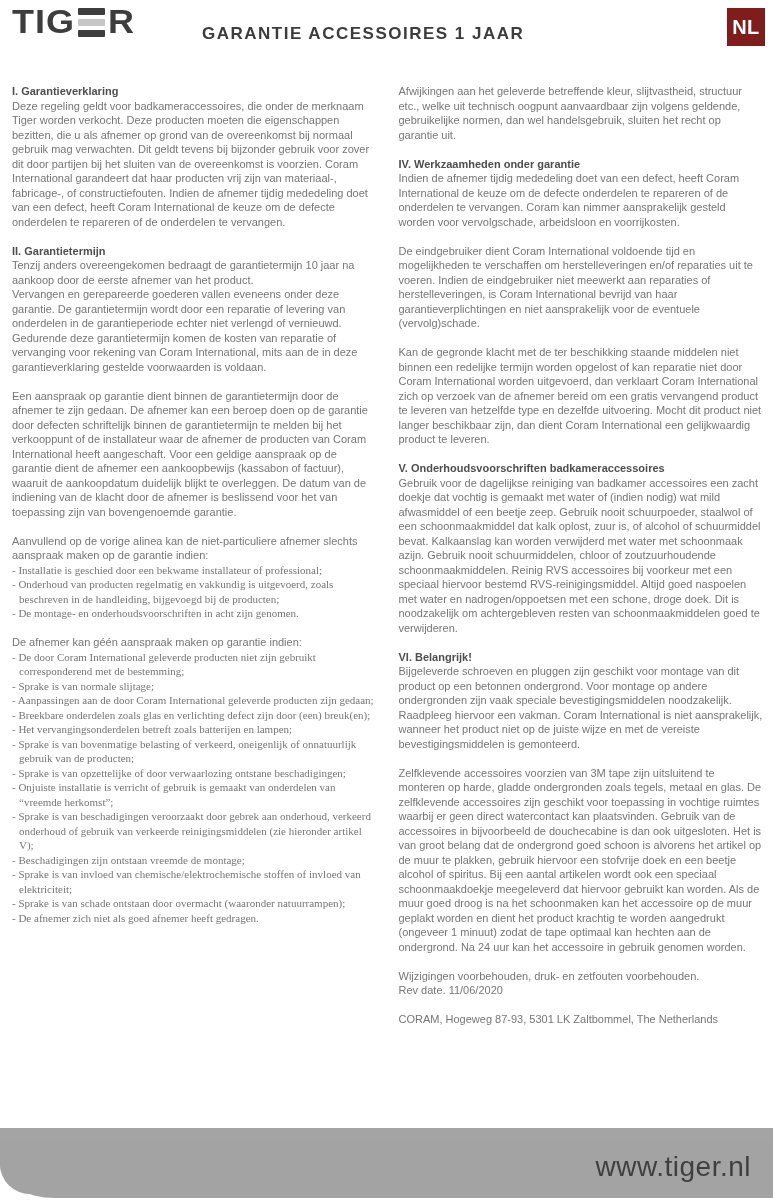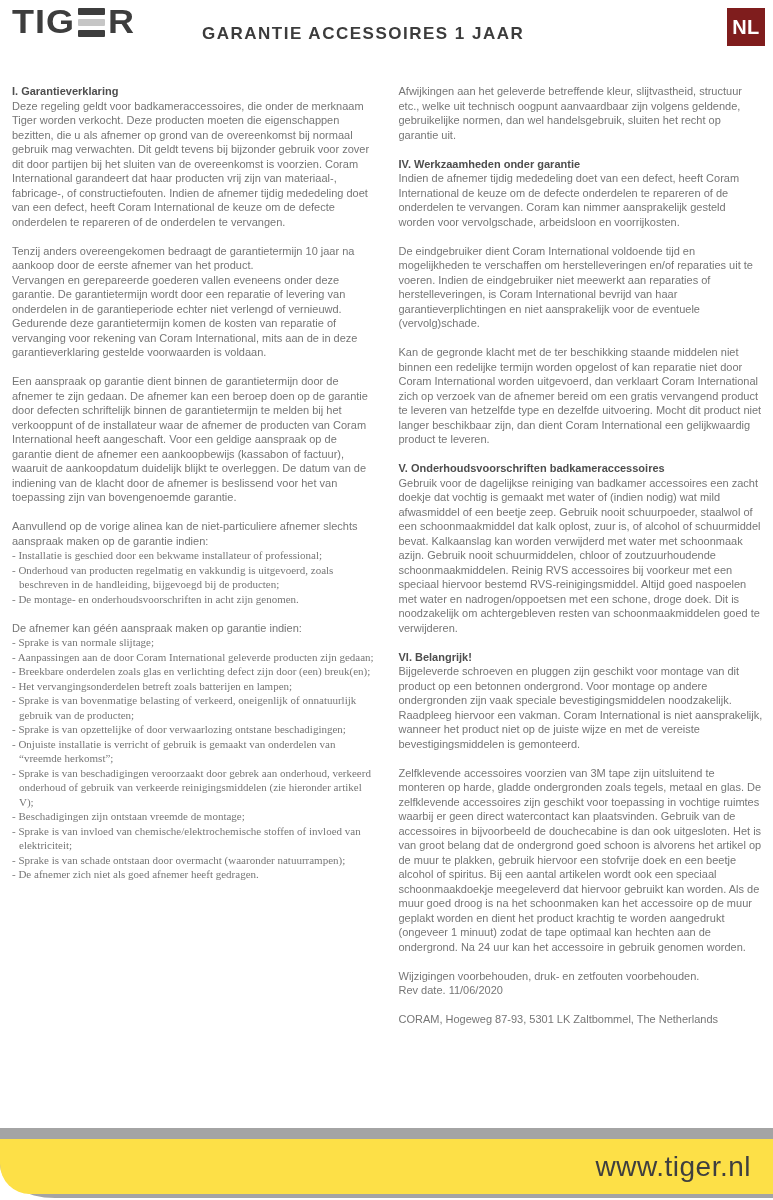--- a/index.html
+++ b/index.html
@@ -70,21 +70,21 @@
   .footer {
     position:absolute; left:0; right:0; bottom:2px; height:70px;
   }
   .footer .dark-band {
     position:absolute; top:0; left:0; right:0; bottom:0;
     background:#a4a4a4;
     border-bottom-left-radius:55px 34px;
   }
   .footer .light-bar {
     position:absolute; top:11px; left:0; right:0; bottom:4px;
-    background:#fde047;
+    background:#a3a3a3;
     border-bottom-left-radius:30px;
     display:flex; align-items:center; justify-content:flex-end;
     padding-right:22px; box-sizing:border-box;padding-left:40px;
   }
   .footer .url {
     font-size:28px; color:#3f3f3f; letter-spacing:0.5px;
   }
 </style>
 </head>
 <body>
@@ -103,34 +103,36 @@
   <div class="lang-badge">NL</div>
 </div>
 
 <div class="columns">
   <div class="col" id="col-left">
       <section>
         <h3>I. Garantieverklaring</h3>
         <p>Deze regeling geldt voor badkameraccessoires, die onder de merknaam Tiger worden verkocht. Deze producten moeten die eigenschappen bezitten, die u als afnemer op grond van de overeenkomst bij normaal gebruik mag verwachten. Dit geldt tevens bij bijzonder gebruik voor zover dit door partijen bij het sluiten van de overeenkomst is voorzien. Coram International garandeert dat haar producten vrij zijn van materiaal-, fabricage-, of constructiefouten. Indien de afnemer tijdig mededeling doet van een defect, heeft Coram International de keuze om de defecte onderdelen te repareren of de onderdelen te vervangen.</p>
       </section>
       <section>
+        <h3>II. Garantietermijn</h3>
         <p>Tenzij anders overeengekomen bedraagt de garantietermijn 10 jaar na aankoop door de eerste afnemer van het product.
 Vervangen en gerepareerde goederen vallen eveneens onder deze garantie. De garantietermijn wordt door een reparatie of levering van onderdelen in de garantieperiode echter niet verlengd of vernieuwd.
 Gedurende deze garantietermijn komen de kosten van reparatie of vervanging voor rekening van Coram International, mits aan de in deze garantieverklaring gestelde voorwaarden is voldaan.</p>
       </section>
       <section>
         <p>Een aanspraak op garantie dient binnen de garantietermijn door de afnemer te zijn gedaan. De afnemer kan een beroep doen op de garantie door defecten schriftelijk binnen de garantietermijn te melden bij het verkooppunt of de installateur waar de afnemer de producten van Coram International heeft aangeschaft. Voor een geldige aanspraak op de garantie dient de afnemer een aankoopbewijs (kassabon of factuur), waaruit de aankoopdatum duidelijk blijkt te overleggen. De datum van de indiening van de klacht door de afnemer is beslissend voor het van toepassing zijn van bovengenoemde garantie.</p>
         <p class="tight">Aanvullend op de vorige alinea kan de niet-particuliere afnemer slechts aanspraak maken op de garantie indien:</p>
         <ul>
           <li>Installatie is geschied door een bekwame installateur of professional;</li>
           <li>Onderhoud van producten regelmatig en vakkundig is uitgevoerd, zoals beschreven in de handleiding, bijgevoegd bij de producten;</li>
           <li>De montage- en onderhoudsvoorschriften in acht zijn genomen.</li>
         </ul>
         <p class="tight">De afnemer kan géén aanspraak maken op garantie indien:</p>
         <ul>
+          <li>De door Coram International geleverde producten niet zijn gebruikt corresponderend met de bestemming;</li>
           <li>Sprake is van normale slijtage;</li>
           <li>Aanpassingen aan de door Coram International geleverde producten zijn gedaan;</li>
           <li>Breekbare onderdelen zoals glas en verlichting defect zijn door (een) breuk(en);</li>
           <li>Het vervangingsonderdelen betreft zoals batterijen en lampen;</li>
           <li>Sprake is van bovenmatige belasting of verkeerd, oneigenlijk of onnatuurlijk gebruik van de producten;</li>
           <li>Sprake is van opzettelijke of door verwaarlozing ontstane beschadigingen;</li>
           <li>Onjuiste installatie is verricht of gebruik is gemaakt van onderdelen van “vreemde herkomst”;</li>
           <li>Sprake is van beschadigingen veroorzaakt door gebrek aan onderhoud, verkeerd onderhoud of gebruik van verkeerde reinigingsmiddelen (zie hieronder artikel V);</li>
           <li>Beschadigingen zijn ontstaan vreemde de montage;</li>
           <li>Sprake is van invloed van chemische/elektrochemische stoffen of invloed van elektriciteit;</li>

